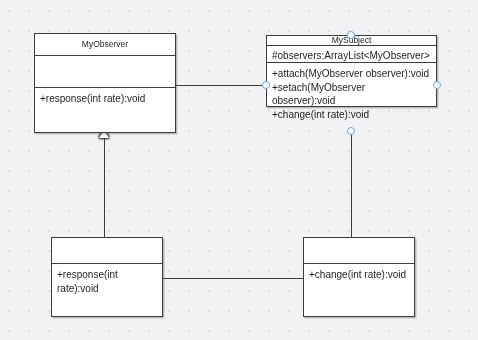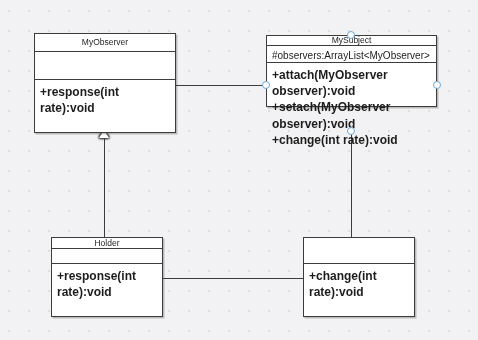--- a/index.html
+++ b/index.html
@@ -51,26 +51,25 @@
     border-bottom: 1.6px solid #3c3c3c;
     font-size: 10px;
     color: #1d1d1d;
     padding: 3px 5px 0 5px;
     line-height: 1.35;
     white-space: pre-line;
   }
   .uml-ops {
     box-sizing: border-box;
     flex: 1;
-    font-size: 12px;
+    font-size: 10px;
     color: #1d1d1d;
     padding: 4px 5px 16px 5px;
     line-height: 1.35;
     white-space: pre-line;
-    font-weight: bold;
   }
 
   
   .conn-v {
     position: absolute;
     width: 0;
     border-left: 1.6px solid #3c3c3c;
   }
   .conn-h {
     position: absolute;
@@ -131,21 +130,20 @@
 +setach(MyObserver observer):void
 +change(int rate):void</div>
   </div>
 
   <div class="sel-handle" style="left:351px; top:35px;"></div>
   <div class="sel-handle" style="left:266px; top:85px;"></div>
   <div class="sel-handle" style="left:437px; top:85px;"></div>
   <div class="sel-handle" style="left:351px; top:131px;"></div>
 
   <div class="uml-class" style="left:51px; top:237px; width:112px; height:80px;">
-    <div class="uml-name" style="height:21px;">Holder</div>
     <div class="uml-attrs" style="height:26px;"></div>
     <div class="uml-ops">+response(int rate):void</div>
   </div>
 
   <div class="uml-class" style="left:303px; top:237px; width:112px; height:80px;">
     <div class="uml-attrs" style="height:26px;"></div>
     <div class="uml-ops">+change(int rate):void</div>
   </div>
 
 </div>

